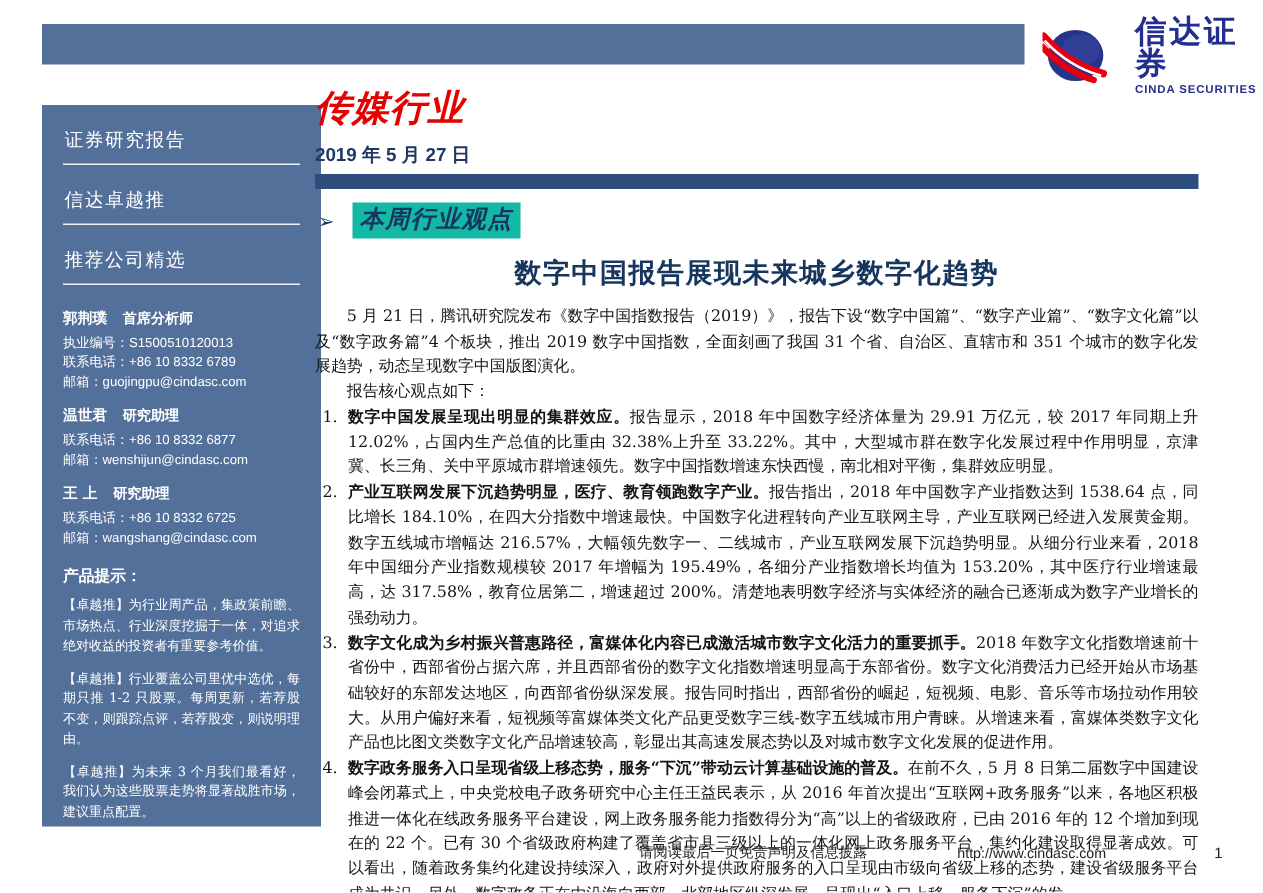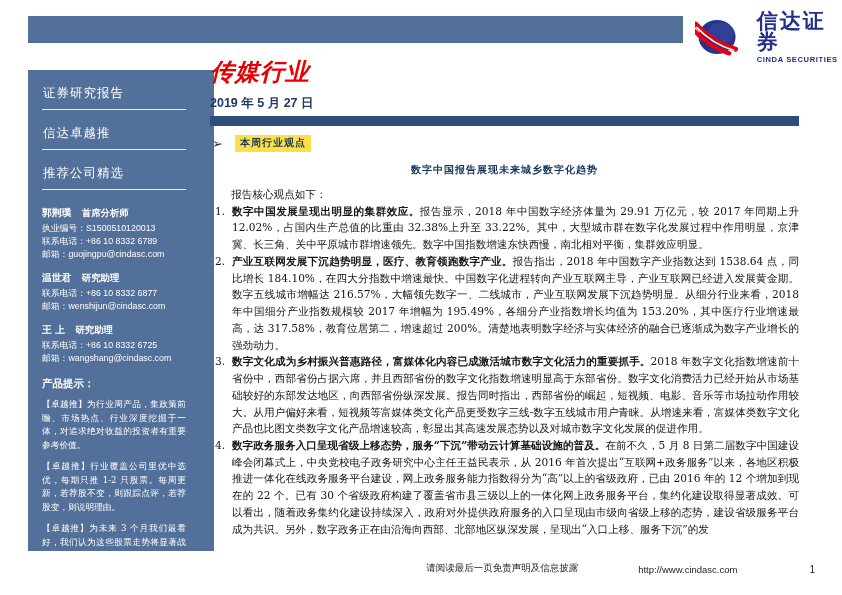--- a/index.html
+++ b/index.html
@@ -9,41 +9,41 @@
 
   
   .header-band { position:absolute; left:28px; top:16px; width:655px; height:27px; background:#527099; }
   .logo { position:absolute; left:695px; top:11px; display:flex; align-items:center; gap:19px; }
   .logo-mark { width:46px; height:42px; }
   .logo-text { display:flex; flex-direction:column; line-height:1; }
   .logo-cn { font-size:21px; font-weight:bold; color:#232f8e; letter-spacing:2px; font-family:"DejaVu Sans",sans-serif; }
   .logo-en { font-size:7.6px; font-weight:bold; color:#232f8e; letter-spacing:0.6px; margin-top:3px; }
 
   
-  .sidebar { position:absolute; left:28px; top:70px; width:186px; height:481px; background:#527099; color:#fff; padding:14px 28px 8px 14px; overflow:hidden; }
+  .sidebar { position:absolute; left:28px; top:70px; width:186px; height:481px; background:#527099; color:#fff; padding:14px 14px 8px 14px; overflow:hidden; }
   .nav-item { font-size:12.5px; letter-spacing:1px; padding:1px 0 7px 1px; border-bottom:1.5px solid #eef2f7; margin-bottom:14px; font-family:"DejaVu Sans",sans-serif; }
   .analysts { margin-top:16px; }
   .analyst { margin-bottom:10px; font-size:8.8px; line-height:1.5; }
   .a-head { margin-bottom:1px; }
   .a-name { font-weight:bold; font-size:9.8px; font-family:"DejaVu Serif",serif; }
   .a-title { font-weight:bold; font-size:9.4px; margin-left:8px; font-family:"DejaVu Serif",serif; }
   .a-row span { display:inline; }
   .a-label { font-family:Liberation Serif, serif;text-align:right; }
   .tips-title { font-weight:bold; font-size:10.5px; margin:12px 0 7px; font-family:"DejaVu Serif",serif; }
   .tip { font-size:8.7px; line-height:1.55; text-align:justify; margin-bottom:8px; font-family:"DejaVu Serif",serif; }
 
   
   .main { position:absolute; left:210px; top:56px; width:589px; }
   .industry-title { font-family:"DejaVu Serif",serif; font-style:italic; font-weight:bold; font-size:24px; color:#e60000; letter-spacing:1px; }
   .date-line { text-align:left; font-weight:bold; font-size:12.5px; color:#1f3864; margin-top:7px; }
   .navy-bar { height:10px; background:#2d4d7d; margin-top:4px; }
   .section-row { display:flex; align-items:center; gap:12px; margin-top:9px; padding-left:2px; }
   .arrow { color:#17365d; font-size:13px; line-height:1; }
-  .section-label { background:#fde047; color:#17365d; font-weight:bold; font-size:10px; padding:1px 5px 2px; letter-spacing:1px; font-family:"DejaVu Serif",serif; }
-  .report-title { text-align:center; color:#17365d; font-weight:bold; font-size:10px; margin-top:11px; letter-spacing:1px; font-family:"DejaVu Serif",serif; }
+  .section-label { background:#14b8a6; color:#17365d; font-weight:bold; font-style:italic; font-size:16px; padding:1px 5px 2px; letter-spacing:1px; font-family:"DejaVu Serif",serif; }
+  .report-title { text-align:center; color:#17365d; font-weight:bold; font-size:18px; margin-top:11px; letter-spacing:1px; font-family:"DejaVu Serif",serif; }
   .body { margin-top:9px; font-family:"DejaVu Serif",serif; font-size:10.6px; line-height:1.58; color:#141414; text-align:justify; }
   .intro, .core-line { text-indent:2em; }
   .points { margin-top:0; }
   .point { position:relative; padding-left:22px; }
   .p-num { position:absolute; left:5px; top:0; }
   .p-lead { font-weight:bold; }
 
   
   .footer { position:absolute; right:27px; bottom:20px; display:flex; align-items:flex-end;gap:26px; }
   .f-disc { font-family:"DejaVu Serif",serif; font-size:9.5px; color:#222; }
@@ -120,20 +120,21 @@
     <div class="navy-bar"></div>
 
     <div class="section-row">
       <span class="arrow">➢</span>
       <span class="section-label">本周行业观点</span>
     </div>
 
     <h2 class="report-title">数字中国报告展现未来城乡数字化趋势</h2>
 
     <div class="body">
+      <p class="intro">5 月 21 日，腾讯研究院发布《数字中国指数报告（2019）》，报告下设“数字中国篇”、“数字产业篇”、“数字文化篇”以及“数字政务篇”4 个板块，推出 2019 数字中国指数，全面刻画了我国 31 个省、自治区、直辖市和 351 个城市的数字化发展趋势，动态呈现数字中国版图演化。</p>
       <p class="core-line">报告核心观点如下：</p>
       <div class="points">
         <div class="point">
           <span class="p-num">1.</span><span class="p-lead">数字中国发展呈现出明显的集群效应。</span><span class="p-body">报告显示，2018 年中国数字经济体量为 29.91 万亿元，较 2017 年同期上升 12.02%，占国内生产总值的比重由 32.38%上升至 33.22%。其中，大型城市群在数字化发展过程中作用明显，京津冀、长三角、关中平原城市群增速领先。数字中国指数增速东快西慢，南北相对平衡，集群效应明显。</span>
         </div>
         <div class="point">
           <span class="p-num">2.</span><span class="p-lead">产业互联网发展下沉趋势明显，医疗、教育领跑数字产业。</span><span class="p-body">报告指出，2018 年中国数字产业指数达到 1538.64 点，同比增长 184.10%，在四大分指数中增速最快。中国数字化进程转向产业互联网主导，产业互联网已经进入发展黄金期。数字五线城市增幅达 216.57%，大幅领先数字一、二线城市，产业互联网发展下沉趋势明显。从细分行业来看，2018 年中国细分产业指数规模较 2017 年增幅为 195.49%，各细分产业指数增长均值为 153.20%，其中医疗行业增速最高，达 317.58%，教育位居第二，增速超过 200%。清楚地表明数字经济与实体经济的融合已逐渐成为数字产业增长的强劲动力。</span>
         </div>
         <div class="point">
           <span class="p-num">3.</span><span class="p-lead">数字文化成为乡村振兴普惠路径，富媒体化内容已成激活城市数字文化活力的重要抓手。</span><span class="p-body">2018 年数字文化指数增速前十省份中，西部省份占据六席，并且西部省份的数字文化指数增速明显高于东部省份。数字文化消费活力已经开始从市场基础较好的东部发达地区，向西部省份纵深发展。报告同时指出，西部省份的崛起，短视频、电影、音乐等市场拉动作用较大。从用户偏好来看，短视频等富媒体类文化产品更受数字三线-数字五线城市用户青睐。从增速来看，富媒体类数字文化产品也比图文类数字文化产品增速较高，彰显出其高速发展态势以及对城市数字文化发展的促进作用。</span>

